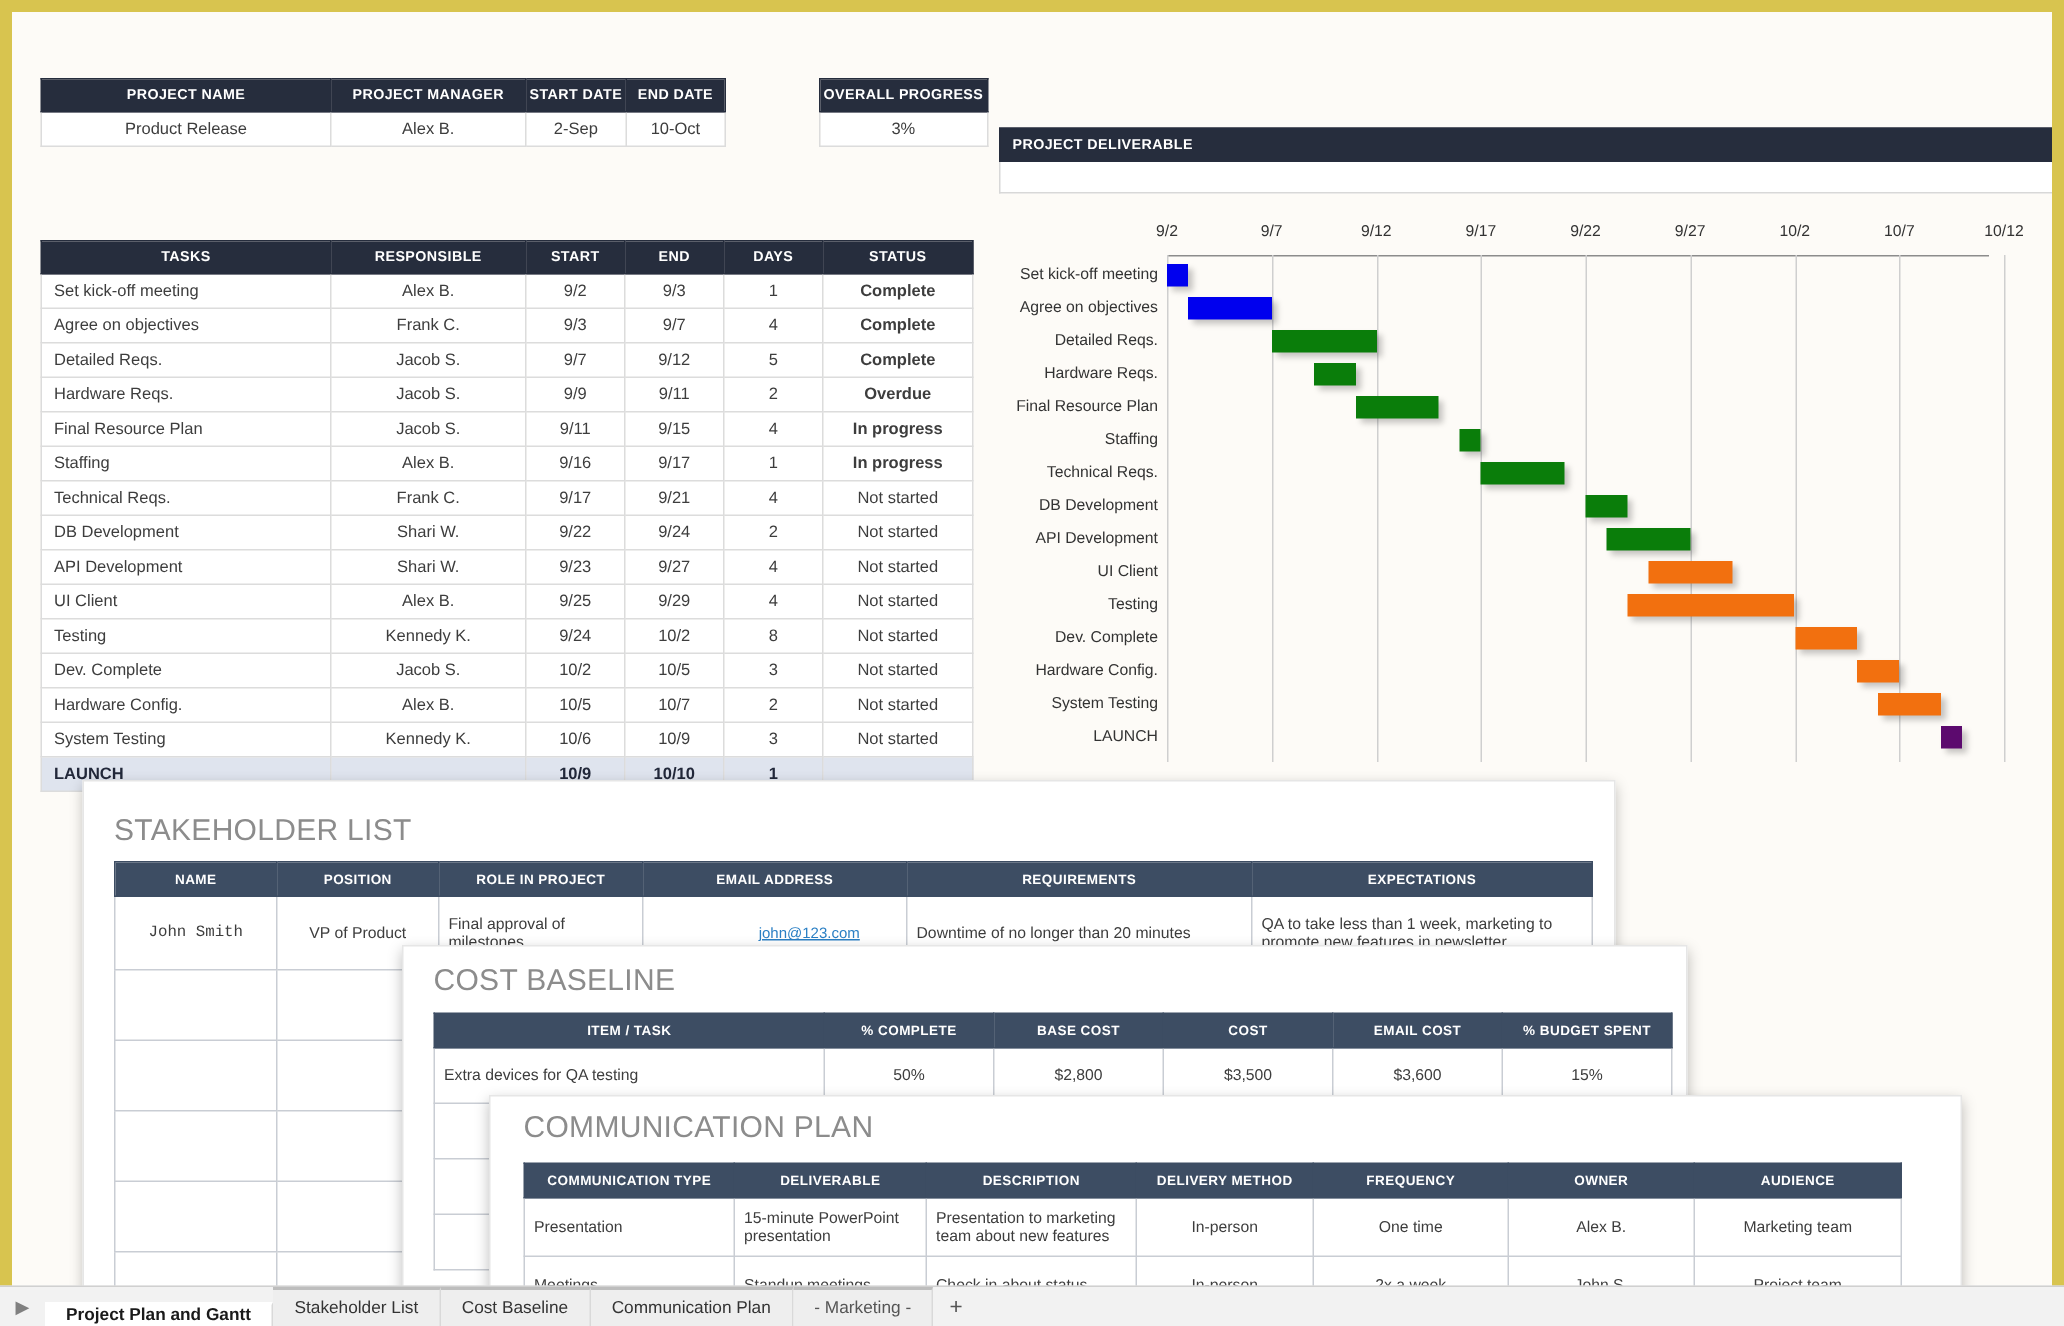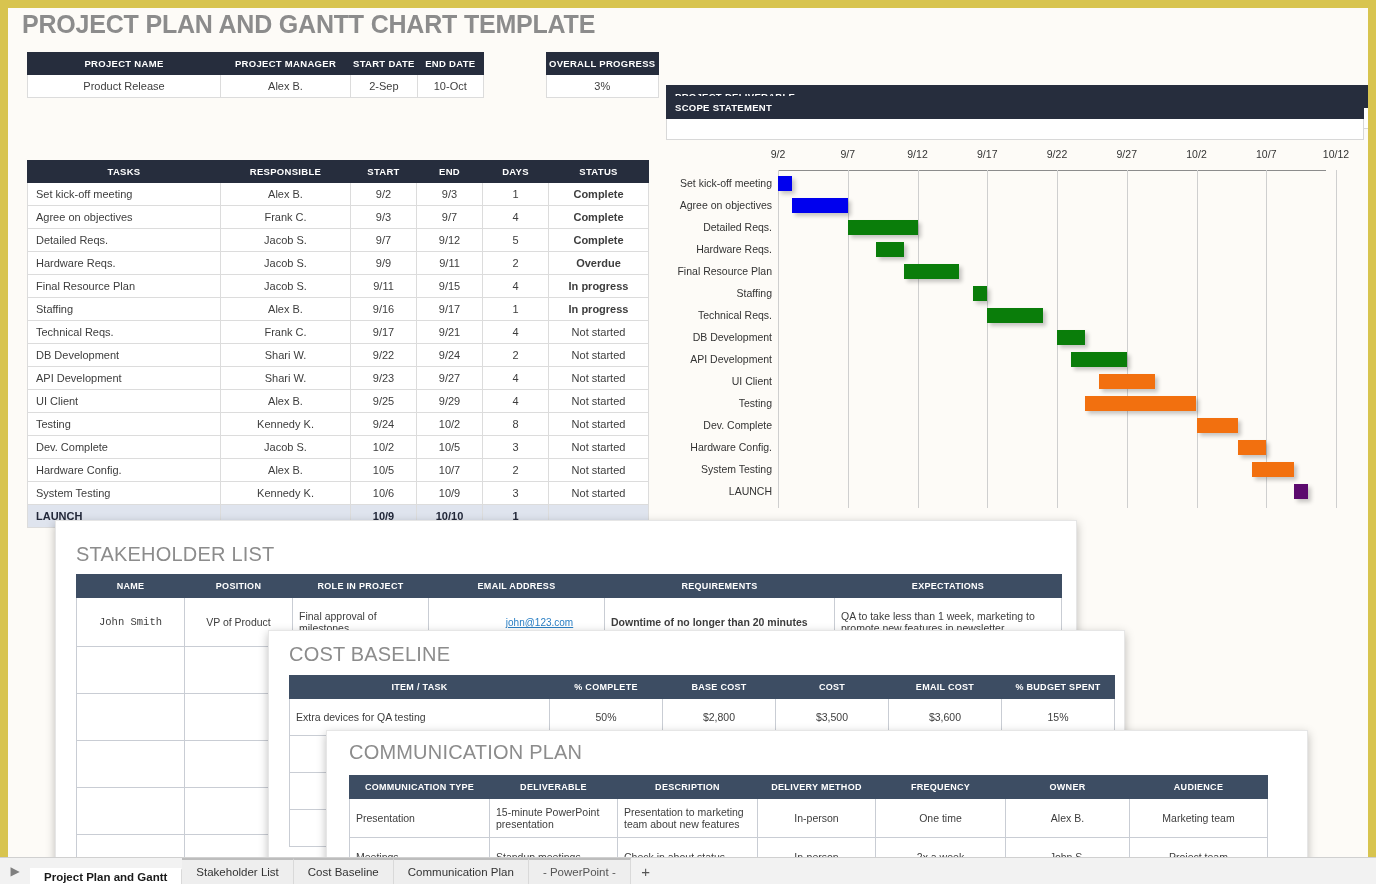--- a/index.html
+++ b/index.html
@@ -152,21 +152,20 @@
   #tabbar .plus{
     display:flex;align-items:center;justify-content:center;
     width:30px;font-size:15px;color:#555;
   }
 </style>
 </head>
 <body>
 
 <div id="canvas">
 
-  <div class="main-title">PROJECT PLAN AND GANTT CHART TEMPLATE</div>
 
   <table class="tbl" id="proj-info">
     <colgroup>
         <col style="width:193px">
         <col style="width:130px">
         <col style="width:66px">
         <col style="width:66px">
       </colgroup>
     <thead>
         <tr>
@@ -200,24 +199,20 @@
           <td>3%</td>
         </tr>
       </tbody>
   </table>
 
   <div class="barbox" id="deliverable">
     <div class="hd">PROJECT DELIVERABLE</div>
     <div class="body"></div>
   </div>
 
-  <div class="barbox" id="scope">
-    <div class="hd">SCOPE STATEMENT</div>
-    <div class="body"></div>
-  </div>
 
   <table class="tbl" id="tasks">
     <colgroup>
         <col style="width:193px">
         <col style="width:130px">
         <col style="width:66px">
         <col style="width:66px">
         <col style="width:66px">
         <col style="width:100px">
       </colgroup>
@@ -427,21 +422,21 @@
             <th>REQUIREMENTS</th>
             <th>EXPECTATIONS</th>
           </tr>
         </thead>
       <tbody id="stk-body">
           <tr>
             <td class="c" style="height: 36px; font-family: Liberation Mono, monospace;">John Smith</td>
             <td class="c" style="height: 36px;">VP of Product</td>
             <td style="height: 36px;">Final approval of milestones</td>
             <td class="c" style="height: 36px;"><a href="#">john@123.com</a></td>
-            <td style="height: 36px; font-weight: bold;">Downtime of no longer than 20 minutes</td>
+            <td style="height: 36px;">Downtime of no longer than 20 minutes</td>
             <td style="height: 36px;">QA to take less than 1 week, marketing to promote new features in newsletter</td>
           </tr>
           <tr>
             <td class="c" style="height: 34px;"></td>
             <td class="c" style="height: 34px;"></td>
             <td style="height: 34px;"></td>
             <td class="c" style="height: 34px;"></td>
             <td style="height: 34px;"></td>
             <td style="height: 34px;"></td>
           </tr>
@@ -587,16 +582,16 @@
 
 </div>
 
 <div id="tabbar">
   <div class="nav">▶</div>
   <div id="tabs-host" style="display:flex;">
       <div class="tab active">Project Plan and Gantt</div>
       <div class="tab">Stakeholder List</div>
       <div class="tab">Cost Baseline</div>
       <div class="tab">Communication Plan</div>
-      <div class="tab disc">- PowerPoint -</div>
+      <div class="tab disc">- Marketing -</div>
     </div>
   <div class="plus">+</div>
 </div>
 
 </body></html>

